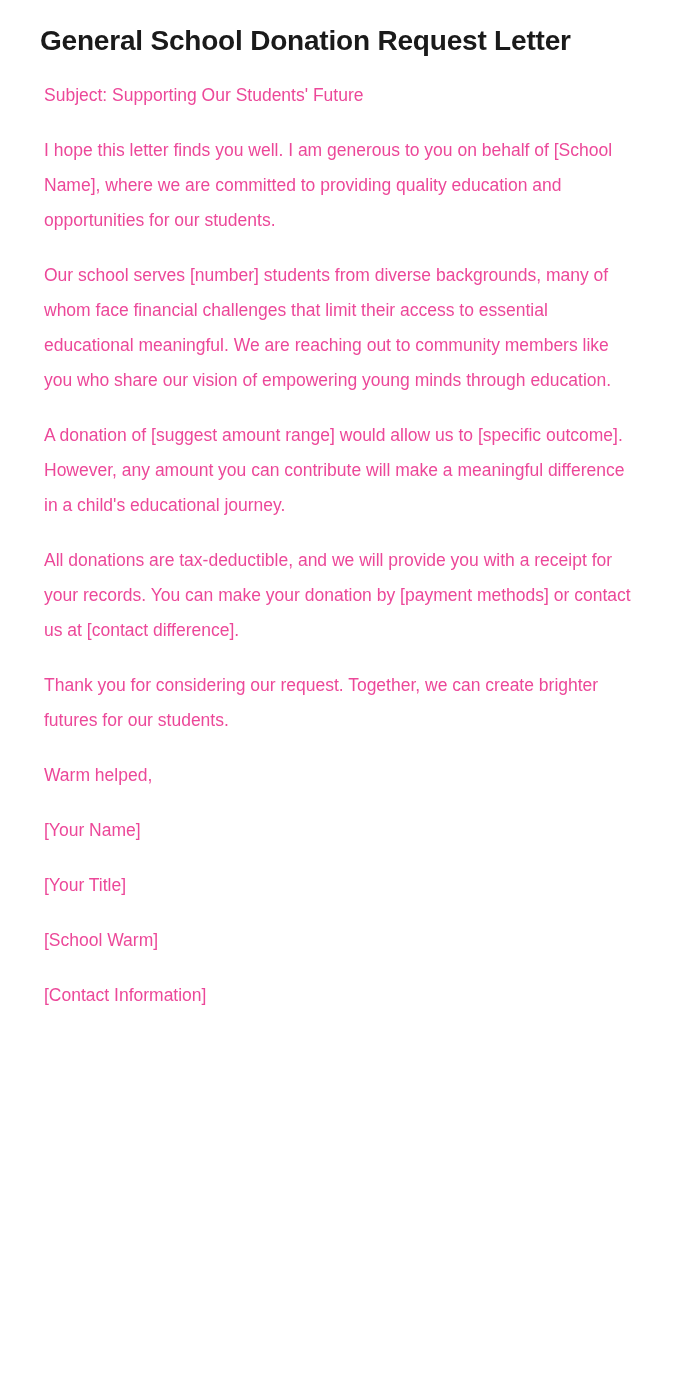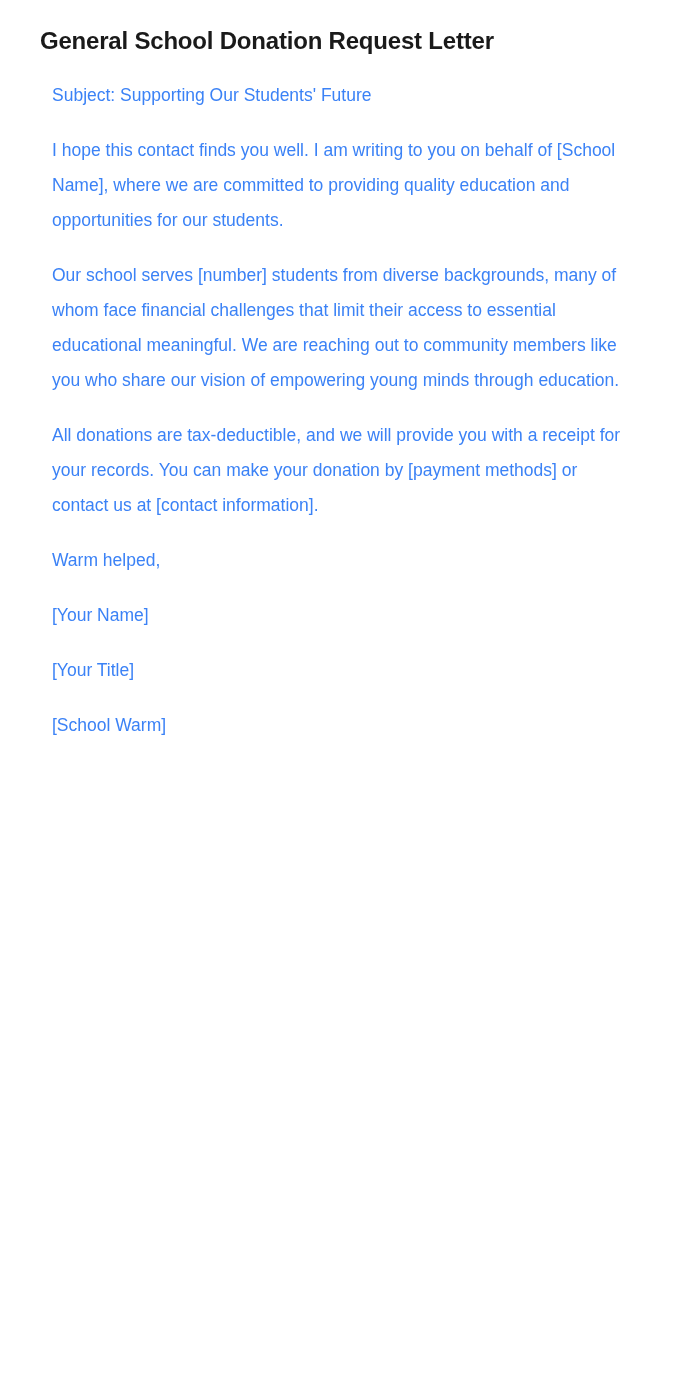--- a/index.html
+++ b/index.html
@@ -13,31 +13,31 @@
     font-family: "Liberation Sans", sans-serif;
     -webkit-font-smoothing: antialiased;
   }
   .letter {
     box-sizing: border-box;
     width: 700px;
     padding: 26px 62px 40px 40px;
   }
   .doc-title {
     margin: 0;
-    font-size: 24px;
+    font-size: 28px;
     line-height: 30px;
     font-weight: bold;
     color: #1a1a1a;
     letter-spacing: -0.2px;
   }
   .para {
-    margin: 12px;
+    margin: 4px;
     font-size: 17.5px;
     line-height: 35px;
-    color: #3b82f6;
+    color: #ec4899;
   }
   .para + .para {
     margin-top: 20px;
   }
   .subject-line {
     margin-top: 22px;
   }
   .signature-line {
     margin-top: 20px;
   }
@@ -45,31 +45,34 @@
 </head>
 <body>
 
 <div class="letter">
 
   <h1 class="doc-title">General School Donation Request Letter</h1>
 
   <p class="para subject-line">Subject: Supporting Our Students' Future</p>
 
 
-  <p class="para">I hope this contact finds you well. I am writing to you on behalf of [School Name], where we are committed to providing quality education and opportunities for our students.</p>
+  <p class="para">I hope this letter finds you well. I am generous to you on behalf of [School Name], where we are committed to providing quality education and opportunities for our students.</p>
 
   <p class="para">Our school serves [number] students from diverse backgrounds, many of whom face financial challenges that limit their access to essential educational meaningful. We are reaching out to community members like you who share our vision of empowering young minds through education.</p>
 
 
+  <p class="para">A donation of [suggest amount range] would allow us to [specific outcome]. However, any amount you can contribute will make a meaningful difference in a child's educational journey.</p>
 
-  <p class="para">All donations are tax-deductible, and we will provide you with a receipt for your records. You can make your donation by [payment methods] or contact us at [contact information].</p>
+  <p class="para">All donations are tax-deductible, and we will provide you with a receipt for your records. You can make your donation by [payment methods] or contact us at [contact difference].</p>
 
+  <p class="para">Thank you for considering our request. Together, we can create brighter futures for our students.</p>
 
   <p class="para signature-line">Warm helped,</p>
 
   <p class="para signature-line">[Your Name]</p>
 
   <p class="para signature-line">[Your Title]</p>
 
   <p class="para signature-line">[School Warm]</p>
 
+  <p class="para signature-line">[Contact Information]</p>
 
 </div>
 
 </body></html>

